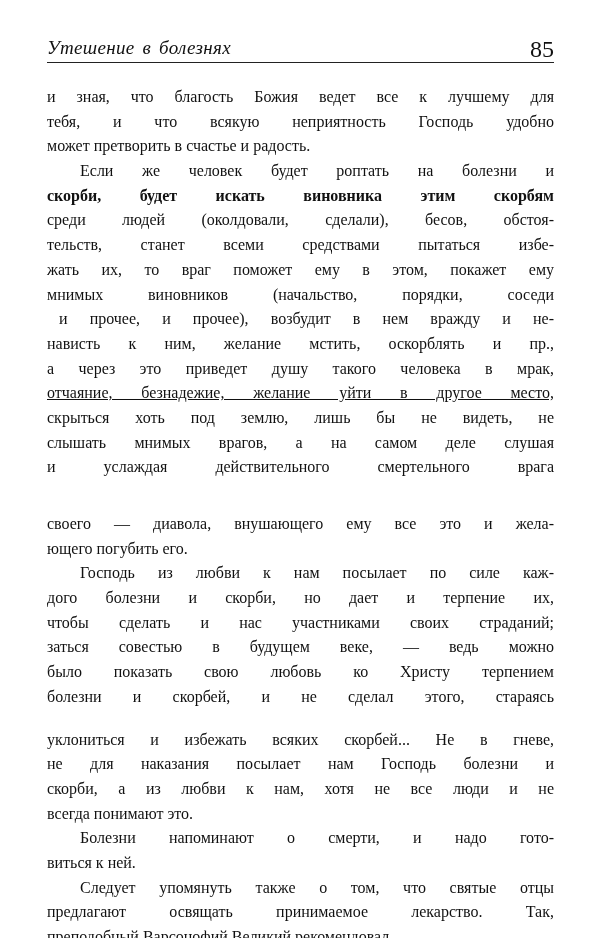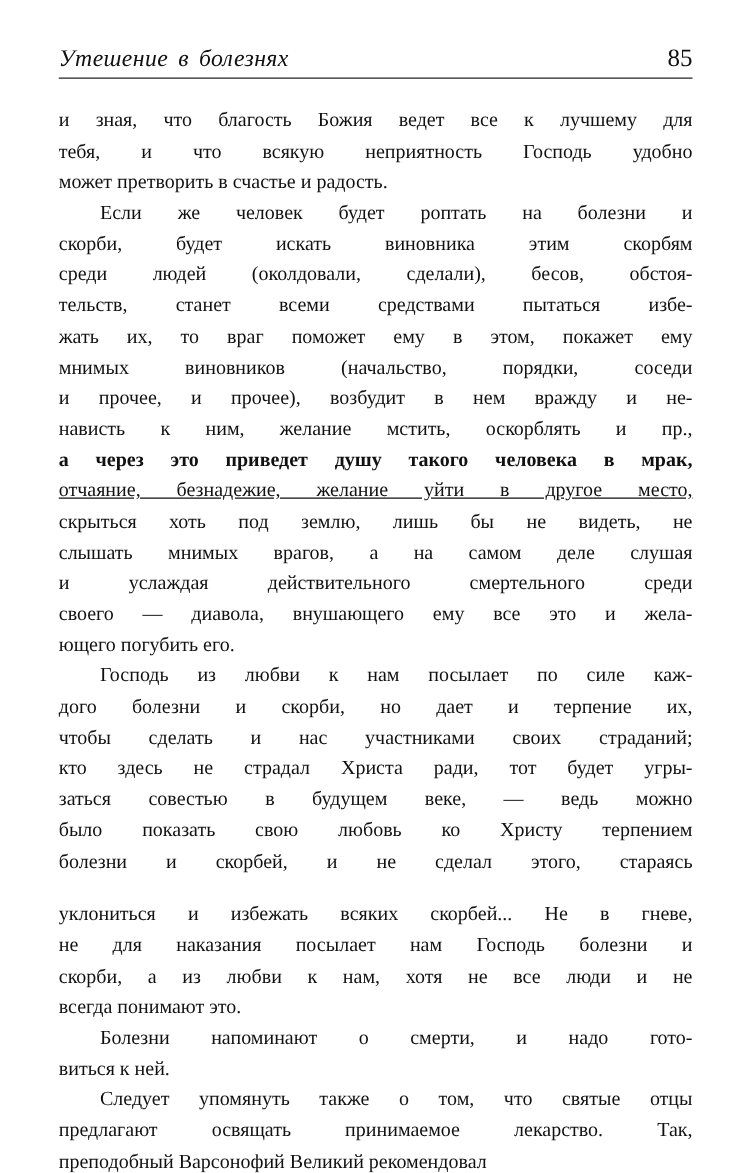--- a/index.html
+++ b/index.html
@@ -37,21 +37,21 @@
       font-style: italic;
       font-size: 19px;
       letter-spacing: 0.3px;
       word-spacing: 3px;
       font-weight: normal;
     }
     .page-number {
       position: absolute;
       right: 0;
       top: 0;
-      font-size: 20px;
+      font-size: 24px;
       text-align: right;
     }
     .body-text {
       position: absolute;
       left: 0;
       top: 69px;
       width: 507px;
     }
     .line {
       display: block;
@@ -81,40 +81,39 @@
   </div>
 
   <div class="body-text" id="body-text">
       <div class="paragraph">
         <span class="line" style="word-spacing: 0px;">и зная, что благость Божия ведет все к лучшему для</span>
         <span class="line" style="word-spacing: 0px;">тебя, и что всякую неприятность Господь удобно</span>
         <span class="line last">может претворить в счастье и радость.</span>
       </div>
       <div class="paragraph">
         <span class="line indent" style="word-spacing: 0px;">Если же человек будет роптать на болезни и</span>
-        <span class="line" style="word-spacing: 0px;">скорби, будет искать виновника этим скорбям</span>
+        <span class="line" style="word-spacing: 0px; font-weight: bold;">скорби, будет искать виновника этим скорбям</span>
         <span class="line" style="word-spacing: 0px;">среди людей (околдовали, сделали), бесов, обстоя-</span>
         <span class="line" style="word-spacing: 0px;">тельств, станет всеми средствами пытаться избе-</span>
         <span class="line" style="word-spacing: 0px;">жать их, то враг поможет ему в этом, покажет ему</span>
         <span class="line" style="word-spacing: 0px;">мнимых виновников (начальство, порядки, соседи</span>
-        <span class="line" style="word-spacing: 0px;">и прочее, и прочее), возбудит в нем вражду и не-</span>
+        <span class="line" style="word-spacing: 0px; margin-left: 12px;">и прочее, и прочее), возбудит в нем вражду и не-</span>
         <span class="line" style="word-spacing: 0px;">нависть к ним, желание мстить, оскорблять и пр.,</span>
-        <span class="line" style="word-spacing: 0px; font-weight: bold;">а через это приведет душу такого человека в мрак,</span>
+        <span class="line" style="word-spacing: 0px;">а через это приведет душу такого человека в мрак,</span>
         <span class="line" style="word-spacing: 0px; text-decoration: underline;">отчаяние, безнадежие, желание уйти в другое место,</span>
         <span class="line" style="word-spacing: 0px;">скрыться хоть под землю, лишь бы не видеть, не</span>
         <span class="line" style="word-spacing: 0px;">слышать мнимых врагов, а на самом деле слушая</span>
-        <span class="line" style="word-spacing: 0px;">и услаждая действительного смертельного среди</span>
-        <span class="line" style="word-spacing: 0px;">своего — диавола, внушающего ему все это и жела-</span>
+        <span class="line" style="word-spacing: 0px;">и услаждая действительного смертельного врага</span>
+        <span class="line" style="word-spacing: 0px; margin-top: 32px;">своего — диавола, внушающего ему все это и жела-</span>
         <span class="line last">ющего погубить его.</span>
       </div>
       <div class="paragraph">
         <span class="line indent" style="word-spacing: 0px;">Господь из любви к нам посылает по силе каж-</span>
         <span class="line" style="word-spacing: 0px;">дого болезни и скорби, но дает и терпение их,</span>
         <span class="line" style="word-spacing: 0px;">чтобы сделать и нас участниками своих страданий;</span>
-        <span class="line" style="word-spacing: 0px;">кто здесь не страдал Христа ради, тот будет угры-</span>
         <span class="line" style="word-spacing: 0px;">заться совестью в будущем веке, — ведь можно</span>
         <span class="line" style="word-spacing: 0px;">было показать свою любовь ко Христу терпением</span>
         <span class="line" style="word-spacing: 0px;">болезни и скорбей, и не сделал этого, стараясь</span>
         <span class="line" style="word-spacing: 0px; margin-top: 18px;">уклониться и избежать всяких скорбей... Не в гневе,</span>
         <span class="line" style="word-spacing: 0px;">не для наказания посылает нам Господь болезни и</span>
         <span class="line" style="word-spacing: 0px;">скорби, а из любви к нам, хотя не все люди и не</span>
         <span class="line last">всегда понимают это.</span>
       </div>
       <div class="paragraph">
         <span class="line indent" style="word-spacing: 0px;">Болезни напоминают о смерти, и надо гото-</span>

